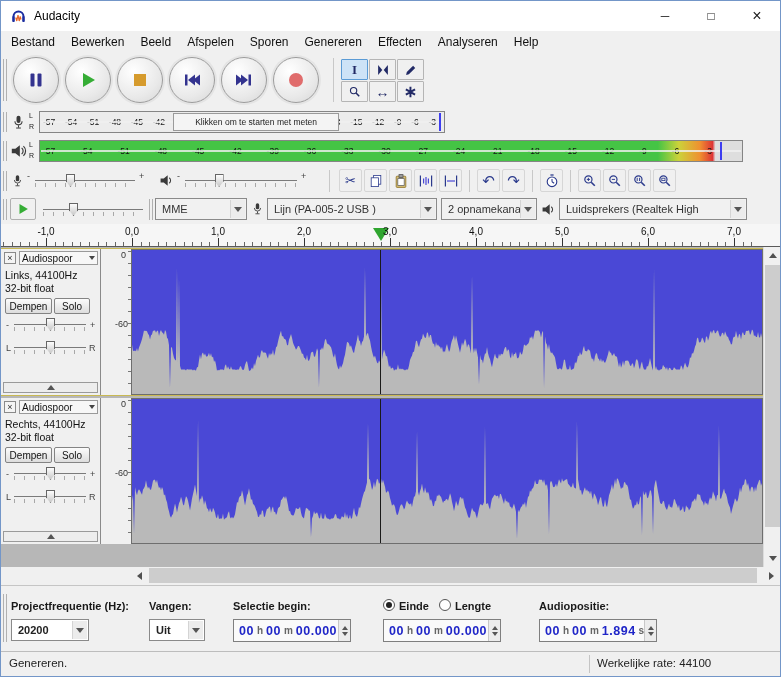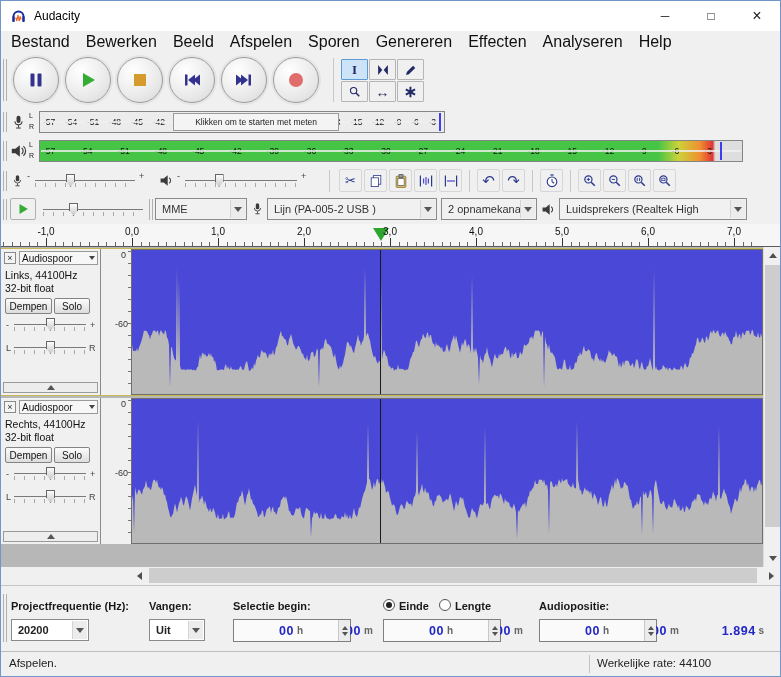--- a/index.html
+++ b/index.html
@@ -10,21 +10,21 @@
   
   .titlebar{position:absolute;top:0;left:0;right:0;height:30px;background:#fff;display:flex;align-items:center;}
   .appicon{margin-left:9px;width:17px;height:17px;display:inline-flex;}
   .apptitle{margin-left:7px;font-size:12px;color:#000;}
   .wincontrols{margin-left:auto;display:flex;height:30px;}
   .wbtn{width:46px;height:30px;display:flex;align-items:center;justify-content:center;font-size:12px;color:#222;}
   .wbtn.close{font-size:16px;}
 
   
   .menubar{position:absolute;top:30px;left:0;right:0;height:21px;background:#f0f0f0;display:flex;align-items:center;padding-left:2px;}
-  .mitem{padding:3px 8px;font-size:16px;color:#101010;}
+  .mitem{padding:3px 8px;font-size:12px;color:#101010;}
 
   .grabber{position:absolute;width:4px;border-left:1px solid #b0b0b0;border-right:1px solid #b0b0b0;}
   .vsep{position:absolute;width:1px;background:#c8c8c8;}
 
   
   .tbtn{position:absolute;top:5px;width:46px;height:46px;border-radius:50%;
     background:radial-gradient(circle at 35% 30%,#ffffff,#e9e9e9 62%,#d6d6d6);
     border:1px solid #9c9c9c;box-shadow:0 0 0 2px #e4e4e4;display:flex;align-items:center;justify-content:center;}
   .toolbtn{position:absolute;width:27px;height:21px;border:1px solid #b5b5b5;background:#f0f0f0;display:flex;align-items:center;justify-content:center;border-radius:1px;}
   .toolbtn.active{background:#cde3f7;border-color:#5b9bd5;}
@@ -98,21 +98,21 @@
   .harrow.left::after{content:"";border:4px solid transparent;border-right:5px solid #505050;margin-left:-4px;}
   .harrow.right::after{content:"";border:4px solid transparent;border-left:5px solid #505050;margin-right:-4px;}
   .hthumb{position:absolute;left:18px;width:608px;top:1px;height:15px;background:#cdcdcd;}
 
   
   .selbar{position:absolute;top:584px;left:0;right:0;height:66px;background:#f0f0f0;border-top:1px solid #c5c5c5;font-weight:bold;}
   .slabel{position:absolute;top:14px;font-size:11px;color:#191919;white-space:nowrap;}
   .radio{position:absolute;top:13px;width:12px;height:12px;border:1px solid #555;border-radius:50%;background:#fff;}
   .radio.checked::after{content:"";position:absolute;left:2px;top:2px;width:6px;height:6px;border-radius:50%;background:#222;}
   .timectl{position:absolute;top:33px;height:23px;border:1px solid #7f7f7f;background:#fafafa;display:flex;align-items:center;padding:0 14px 0 5px;font-size:12.5px;white-space:nowrap;}
-  .timectl .d{color:#2026c8;letter-spacing:.5px;margin-left:40px;}
+  .timectl .d{color:#2026c8;letter-spacing:.5px;}
   .timectl .u{color:#666;font-size:10px;margin:0 3px;}
   .timectl .spin{position:absolute;right:0;top:0;bottom:0;width:12px;border-left:1px solid #c8c8c8;background:#ececec;display:flex;flex-direction:column;align-items:center;justify-content:center;gap:2px;}
   .timectl .spin i{display:block;width:0;height:0;border:3px solid transparent;}
   .timectl .spin .up{border-bottom:4px solid #555;}
   .timectl .spin .dn{border-top:4px solid #555;}
 
   
   .statusbar{position:absolute;top:650px;left:0;right:0;height:25px;background:#f0f0f0;border-top:1px solid #bdbdbd;font-size:11.5px;color:#222;}
   .statusbar .sdiv{position:absolute;left:588px;top:3px;bottom:3px;width:1px;background:#c4c4c4;}
 </style>
@@ -687,18 +687,18 @@
       <span class="d">1.894</span>
       <span class="u">s</span>
       <span class="spin">
           <i class="up"></i>
           <i class="dn"></i>
         </span>
     </div>
   </div>
 
   <div class="statusbar">
-    <span style="position:absolute;left:8px;top:5px;">Afspelen.</span>
+    <span style="position:absolute;left:8px;top:5px;">Genereren.</span>
     <span class="sdiv"></span>
     <span style="position:absolute;left:596px;top:5px;">Werkelijke rate: 44100</span>
   </div>
 
 </div>
 
 </body></html>

